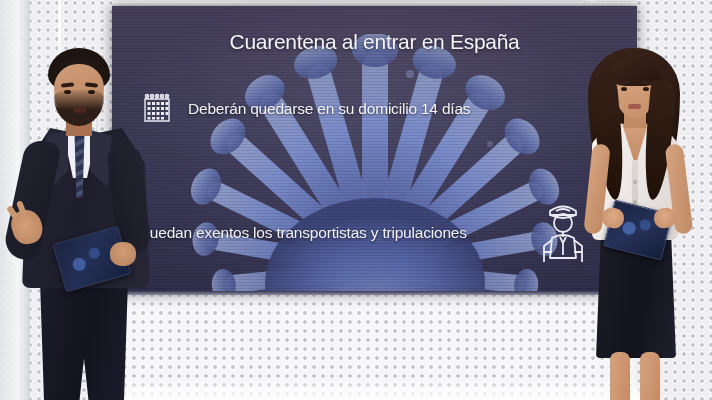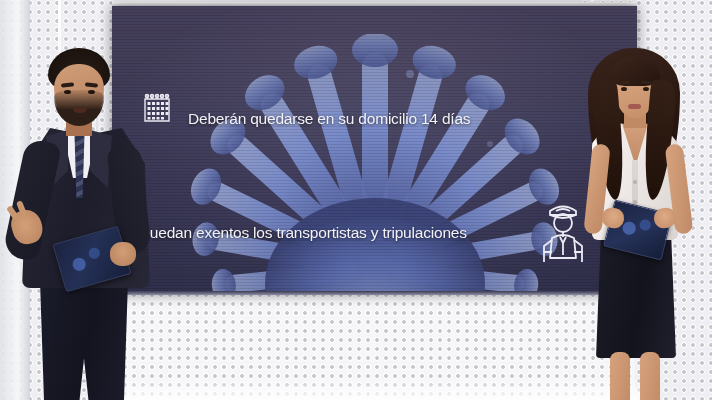--- a/index.html
+++ b/index.html
@@ -106,21 +106,21 @@
     color: #f4f3f8;
     font-size: 21px;
     font-weight: 400;
     letter-spacing: -0.3px;
     text-shadow: 0 1px 3px rgba(0,0,0,0.55);
     z-index: 6;
   }
   .bullets { position: absolute; left: 0; top: 0; width: 100%; height: 100%; z-index: 6; }
   .bullet {
     position: absolute;
-    display: flex; align-items: flex-end; gap: 12px;
+    display: flex; align-items: center; gap: 12px;
     color: #f3f2f7;
     font-size: 15.5px;
     letter-spacing: -0.2px;
     text-shadow: 0 1px 3px rgba(0,0,0,0.6);
     white-space: nowrap;
   }
   .bullet-1 { left: 26px; top: 84px; }
   .bullet-2 { left: 26px; top: 140px; }
   .bullet-3 { left: 26px; top: 218px; }
   .bullet-icon { width: 38px; height: 38px; flex: 0 0 38px;
@@ -430,20 +430,21 @@
           <ellipse cx="215" cy="250" rx="110" ry="86" fill="url(#core)" opacity="0.95"></ellipse>
           <circle cx="250" cy="40" r="4" fill="#9fb0e0" opacity="0.5"></circle>
           <circle cx="130" cy="92" r="3" fill="#9fb0e0" opacity="0.4"></circle>
           <circle cx="330" cy="110" r="3" fill="#9fb0e0" opacity="0.35"></circle>
         </g>
       </svg>
     </div>
 
     <div class="screen-vignette"></div>
 
+    <div class="slide-title">Cuarentena al entrar en España</div>
 
     <div class="bullets">
 
       <div class="bullet bullet-1">
         <span class="bullet-icon">
           <svg width="34" height="34" viewBox="0 0 34 34" aria-hidden="true">
             <g stroke="#eceaf4" stroke-width="1.4" fill="none">
               <path d="M5 7h24v22H5z"></path>
               <path d="M7 3v4M12 3v4M17 3v4M22 3v4M27 3v4"></path>
               <circle cx="7" cy="4" r="1.6"></circle>

